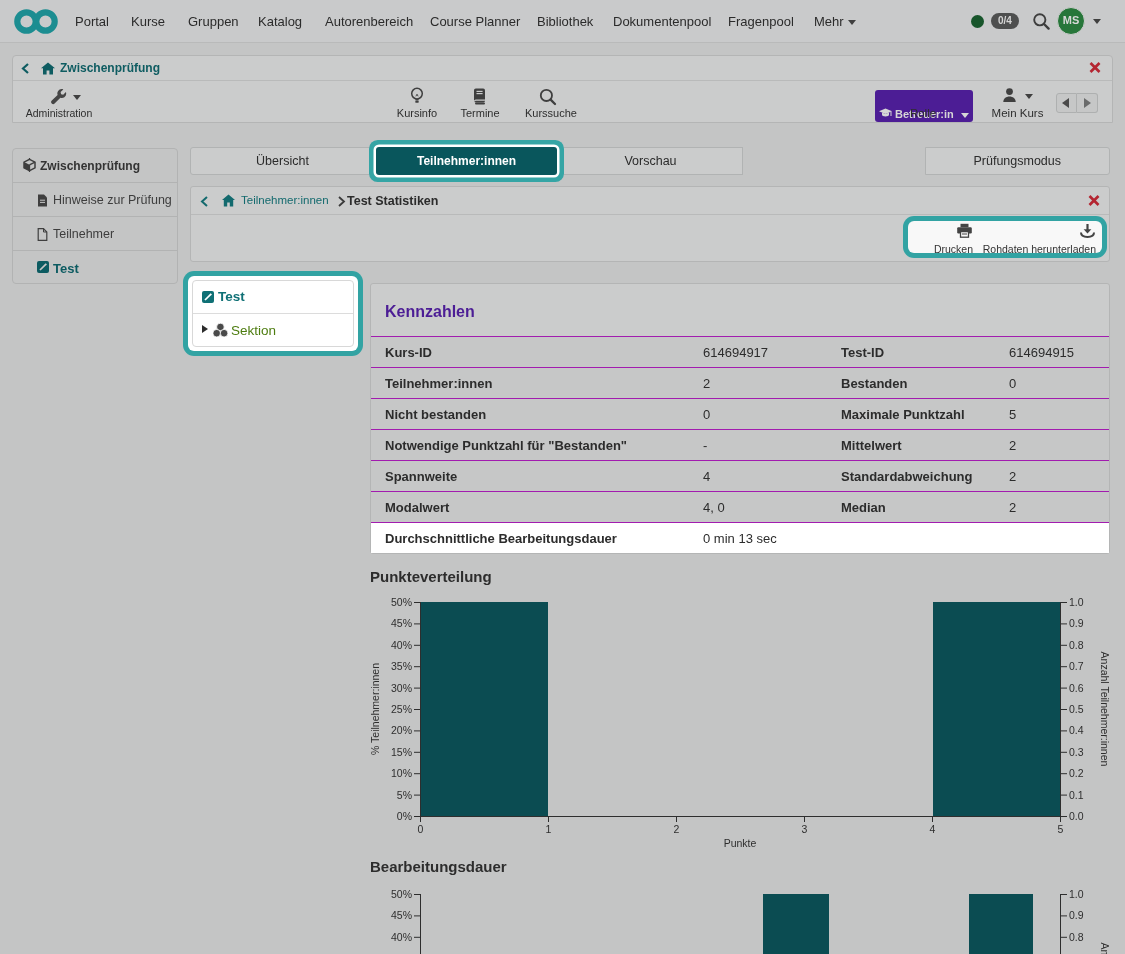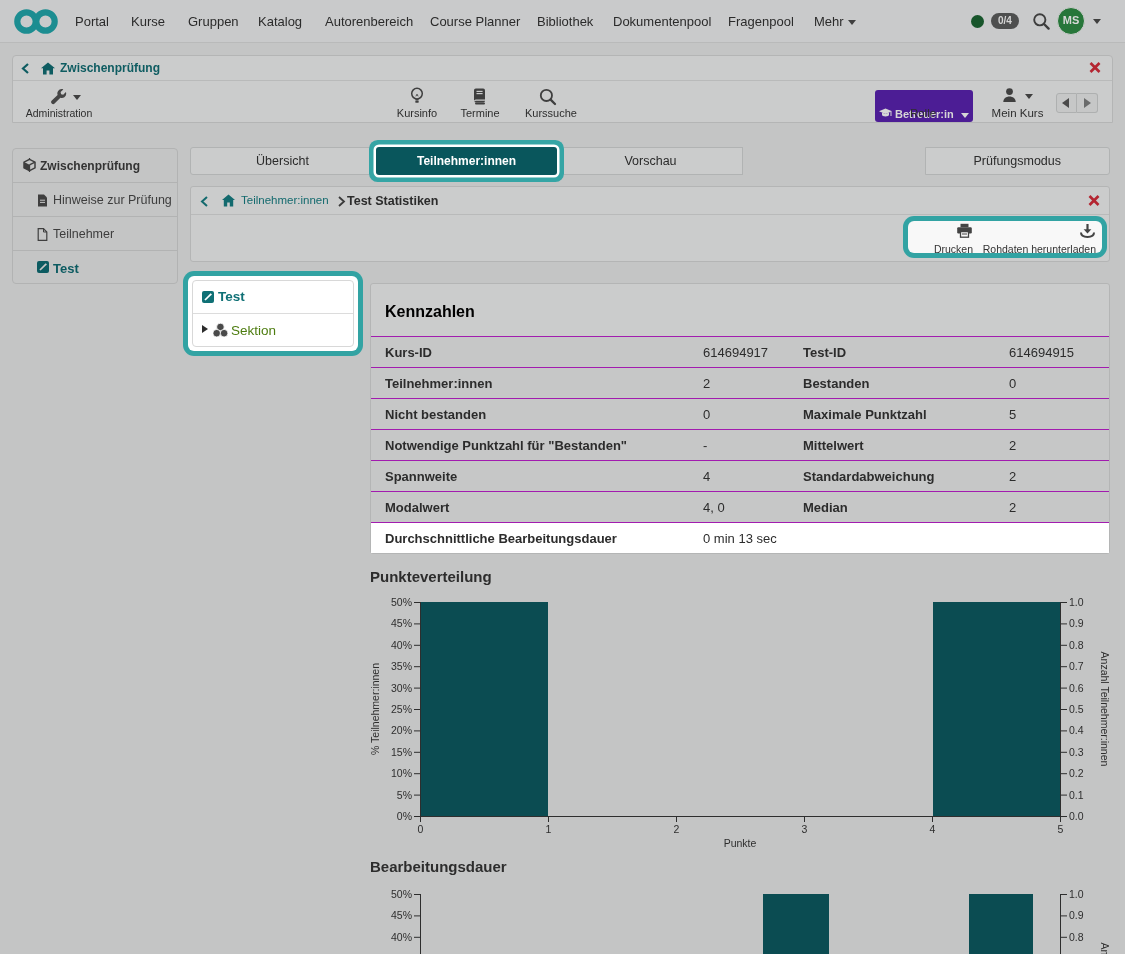--- a/index.html
+++ b/index.html
@@ -34,25 +34,25 @@
 
 #printbox { position:absolute; left:908px; top:221px; width:194px; height:32px; background:#f8f8f8; border-radius:6px; box-shadow:0 0 0 5px #32a3a3; z-index:60; }
 .toolbtn { position:absolute; top:2px; text-align:right; }
 .toolbtn .lbl { font-size:10.5px; color:#333; margin-top:0px; white-space:nowrap; }
 
 #menubox { position:absolute; left:188px; top:276px; width:170px; height:75px; background:#fff; border-radius:6px; box-shadow:0 0 0 5px #32a3a3; z-index:60; padding:4px; }
 #menuinner { width:100%; height:100%; border:1px solid #d8d8d8; border-radius:4px; }
 .menu-row { position:relative; height:33px; }
 
 #kennz { position:absolute; left:370px; top:283px; width:740px; height:271px; background:#cbcccc; border:1px solid #b4b5b5; border-radius:3px; }
-#kennz h2 { position:absolute; left:14px; top:19px; font-size:16px; color:#000000; font-weight:bold; }
+#kennz h2 { position:absolute; left:14px; top:19px; font-size:16px; color:#4c1d95; font-weight:bold; }
 .krow { position:absolute; left:0; width:738px; height:31px; border-top:1px solid #a21caf; background:#c6c7c7; }
 .krow .c1 { position:absolute; left:14px; top:50%; transform:translateY(-50%); font-weight:bold; font-size:13px; color:#2c2c2c; }
 .krow .c2 { position:absolute; left:332px; top:50%; transform:translateY(-50%); font-size:13px; color:#2c2c2c; }
-.krow .c3 { position:absolute; left:432px; top:50%; transform:translateY(-50%); font-weight:bold; font-size:13px; color:#2c2c2c; }
+.krow .c3 { position:absolute; left:470px; top:50%; transform:translateY(-50%); font-weight:bold; font-size:13px; color:#2c2c2c; }
 .krow .c4 { position:absolute; left:638px; top:50%; transform:translateY(-50%); font-size:13px; color:#2c2c2c; }
 .charthead { position:absolute; font-size:15px; font-weight:bold; color:#2d2d2d; }
 </style>
 </head>
 <body>
 
 <div id="navbar">
   <svg class="abs" style="left:14px;top:8px" width="44" height="27" viewBox="0 0 44 27">
     <circle cx="12.5" cy="13.5" r="9.2" fill="none" stroke="#1c8d91" stroke-width="6.2"></circle>
     <circle cx="31.5" cy="13.5" r="9.2" fill="none" stroke="#1c8d91" stroke-width="6.2"></circle>

